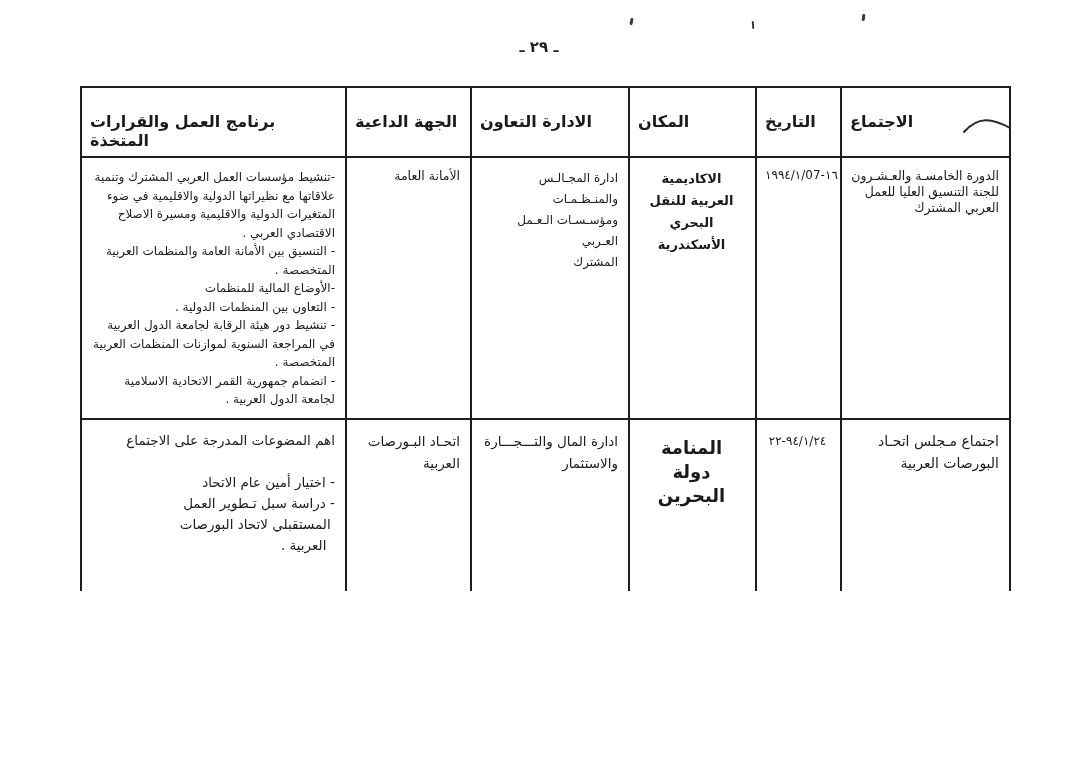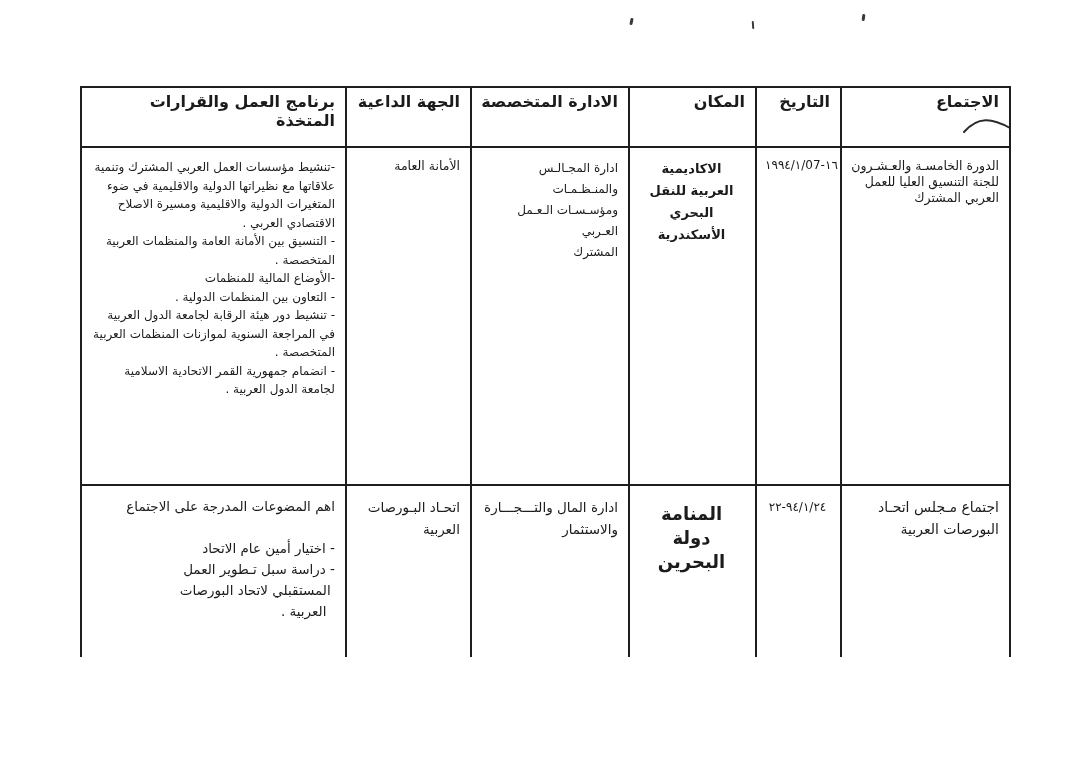--- a/index.html
+++ b/index.html
@@ -72,26 +72,26 @@
     white-space: pre-line;
     overflow: hidden;
   }
   table.doc-table thead th {
     border-top: 2px solid #1e1e1e;
     border-bottom: 2px solid #1e1e1e;
     height: 60px;
     box-sizing: border-box;
     font-size: 16px;
     font-weight: 700;
-    text-align: right;
-    padding-top: 4px;
+    text-align: left;
+    padding-top: 24px;
     white-space: normal;
   }
   tr.row-1 td {
-    height: 338px;
+    height: 262px;
     box-sizing: border-box;
     border-bottom: 2px solid #1e1e1e;
   }
   tr.row-2 td {
     height: 172px;
     box-sizing: border-box;
     border-bottom: none;
   }
   
   td.cell-meeting  { font-size: 12.5px; line-height: 16px; text-align: right; padding-top: 12px; }
@@ -106,20 +106,21 @@
   tr.row-2 td.cell-subadmin { font-size: 13.5px; line-height: 22px; }
   tr.row-2 td.cell-inviting { font-size: 13.5px; line-height: 22px; }
   tr.row-2 td.cell-program  { font-size: 13.5px; line-height: 21px; }
   tr.row-2 td.cell-date     { padding-top: 14px; }
 </style>
 </head>
 <body>
 
 <div class="page">
 
+  <div class="page-number">ـ ٢٩ ـ</div>
 
   <div class="speck speck-1"></div>
   <div class="speck speck-2"></div>
   <div class="speck speck-3"></div>
   <svg class="pen-mark" viewBox="0 0 52 32">
     <path d="M2,20 C 16,4 30,6 48,16" stroke="#2a2a2a" stroke-width="2" fill="none" stroke-linecap="round"></path>
   </svg>
 
   <div class="doc-table-wrap">
     <table class="doc-table">
@@ -129,21 +130,21 @@
         <col class="c-place">
         <col class="c-subadmin">
         <col class="c-inviting">
         <col class="c-program">
       </colgroup>
       <thead>
         <tr>
           <th>الاجتماع</th>
           <th>التاريخ</th>
           <th>المكان</th>
-          <th>الادارة المتخصصة</th>
+          <th>الادارة التعاون</th>
           <th>الجهة الداعية</th>
           <th>برنامج العمل والقرارات المتخذة</th>
         </tr>
       </thead>
       <tbody>
         <tr class="row-1">
           <td class="cell-meeting">الدورة الخامسـة والعـشـرون
 للجنة التنسيق العليا للعمل
 العربي المشترك</td>
           <td class="cell-date">١٩٩٤/١/07-١٦</td>

